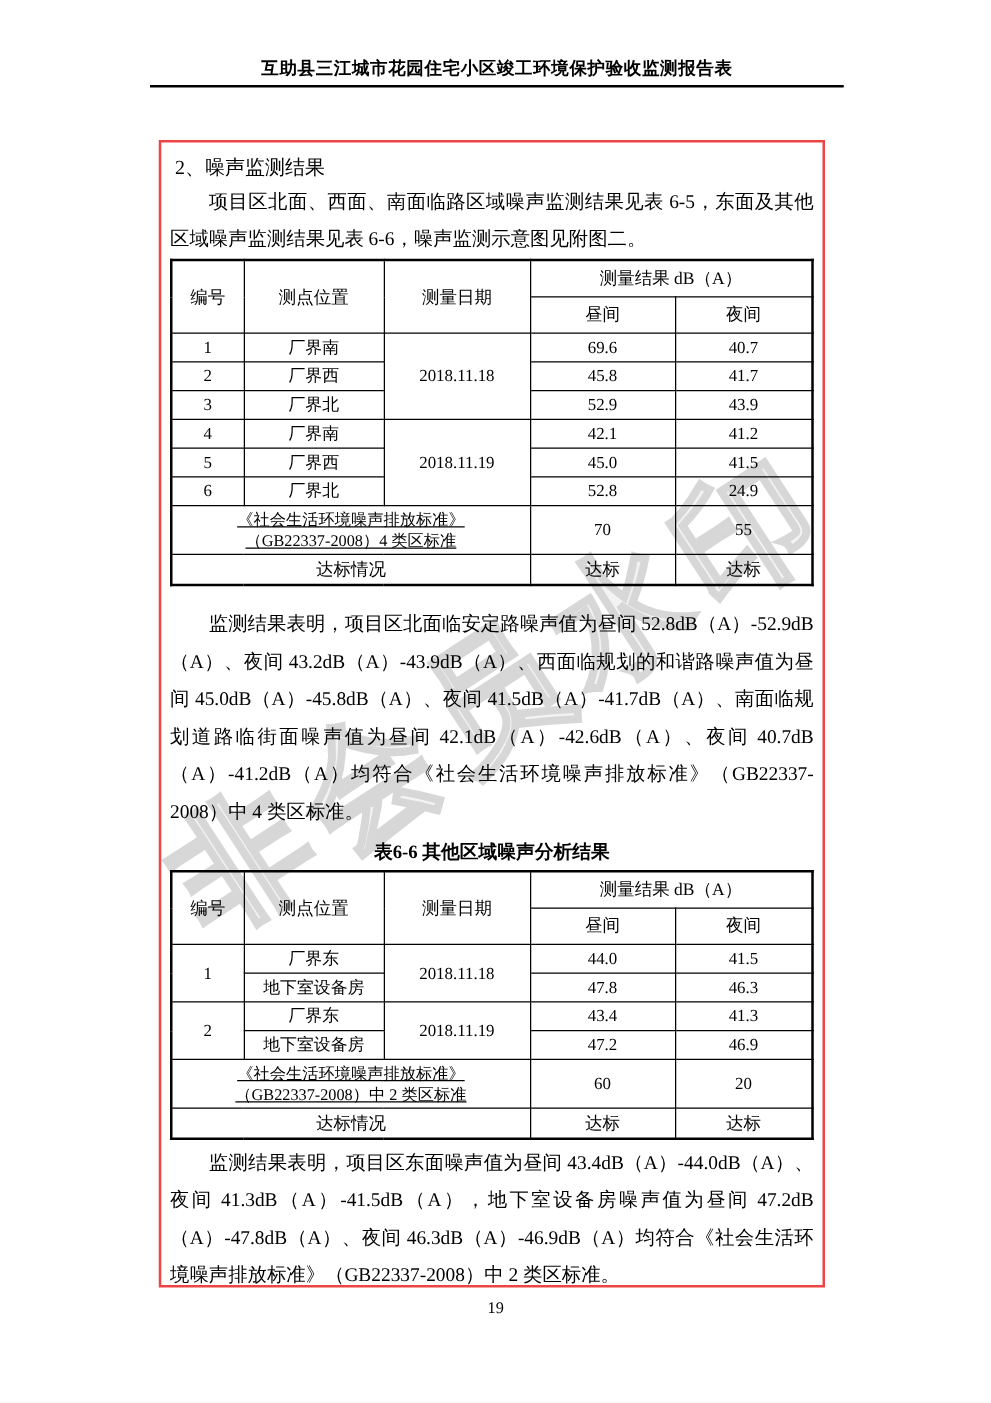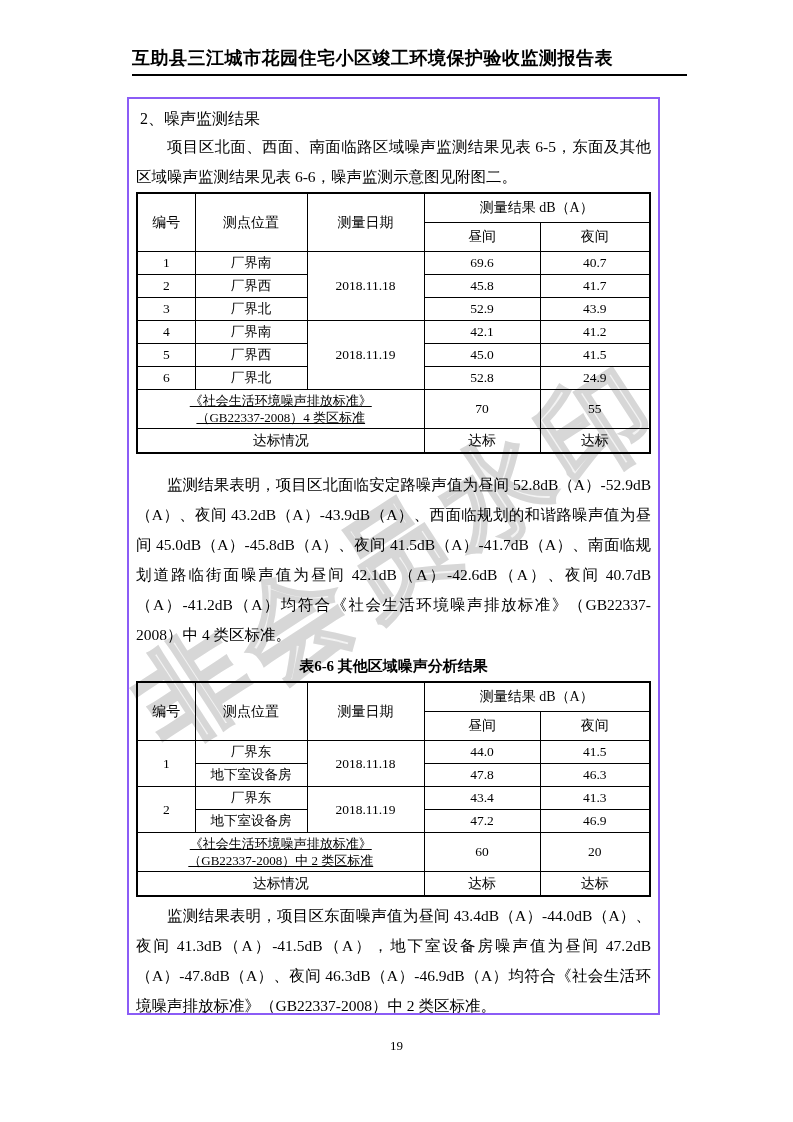--- a/index.html
+++ b/index.html
@@ -22,34 +22,35 @@
     letter-spacing:12px;
     white-space:nowrap;
     color:#f3f3f3;
     -webkit-text-stroke:3px #d7d7d7;
     z-index:0;
     pointer-events:none;
     user-select:none;
   }
   .doc-header{
     position:absolute;
-    left:132px;top:46px;
+    left:120px;top:46px;
     width:555px;
-    font-size:18px;
+    text-align:center;
+    font-size:14px;
     font-weight:bold;
     letter-spacing:.5px;
     border-bottom:2px solid #000;
     padding-bottom:4px;
     z-index:2;
   }
   .content-box{
     position:absolute;
-    left:127px;top:97px;
+    left:127px;top:112px;
     width:533px;height:918px;
-    border:2px solid #8b5cf6;
+    border:2px solid #ef4444;
     box-sizing:border-box;
     z-index:1;
     padding:6px 5px 0 5px;
     overflow:hidden;
   }
   .section-title{
     font-size:16px;
     margin:4px 4px 2px 6px;
   }
   .para{

